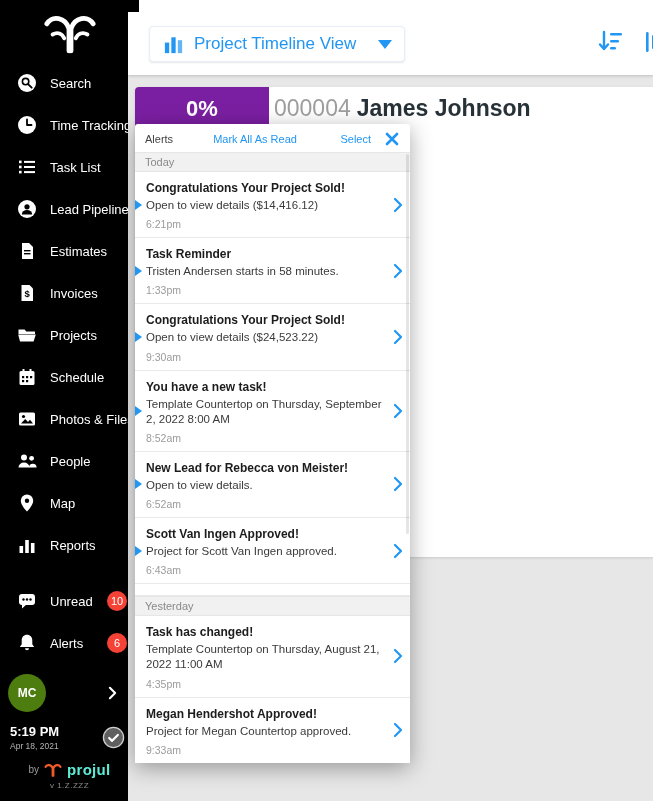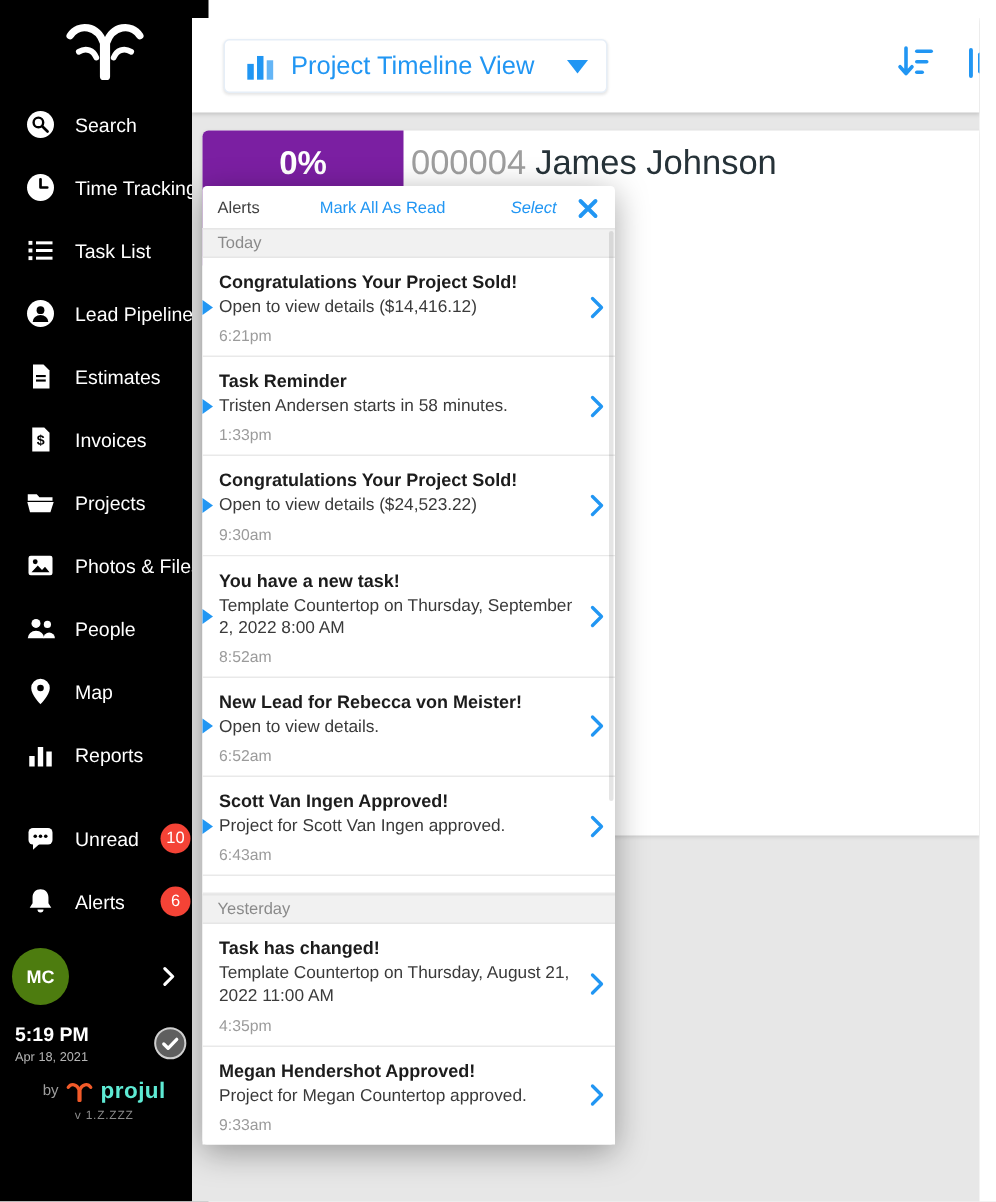--- a/index.html
+++ b/index.html
@@ -44,28 +44,28 @@
   .partial-btn { position:absolute; left:514px; top:17px; cursor:pointer; display:flex; }
   
   .card { position:absolute; left:7px; top:75px; width:518px; height:470px; background:#fff;
           border-radius:4px 0 0 4px; box-shadow:0 1px 3px rgba(0,0,0,0.12); }
   .progress-block { position:absolute; left:0; top:0; width:134px; height:90px; background:#7B1FA2;
                     color:#fff; text-align:center; border-radius:4px 0 0 0; }
   .progress-pct { font-size:22px; font-weight:bold; margin-top:9px; }
   .progress-label { font-size:13px; margin-top:3px; }
   .project-title { position:absolute; left:139px; top:8px; font-size:23px; white-space:nowrap; }
   .project-number { color:#9e9e9e; }
-  .project-name { color:#263238; margin-left:6px; }
+  .project-name { color:#263238; margin-left:6px;font-weight:bold; }
   
   .popup { position:absolute; left:7px; top:112px; width:275px; background:#fff; border-radius:3px;
            box-shadow:0 5px 22px rgba(0,0,0,0.35); z-index:10; }
   .popup-header { display:flex; align-items:center; padding:7px 10px 5px 10px; }
   .popup-title { font-size:11px; color:#424242; }
   .mark-all { font-size:11px; color:#2196F3; margin-left:40px; cursor:pointer; }
-  .select-link { font-size:11px; color:#2196F3; margin-left:auto; cursor:pointer;font-style:italic; }
+  .select-link { font-size:11px; color:#2196F3; margin-left:auto; cursor:pointer; }
   .close-btn { margin-left:13px; display:flex; cursor:pointer; }
   .section-label { background:#f1f1f1; color:#8a8a8a; font-size:11px; padding:3px 10px;
                    border-top:1px solid #e6e6e6; border-bottom:1px solid #e6e6e6; }
   .notif { position:relative; padding:9px 26px 7px 11px; border-bottom:1px solid #e9e9e9; cursor:pointer; background:#fff; }
   .notif-title { font-size:12px; font-weight:bold; color:#1c1c1c; margin-bottom:3px; }
   .notif-body { font-size:11.5px; color:#3a3a3a; line-height:1.32; }
   .notif-time { font-size:10.5px; color:#9b9b9b; margin-top:5px; }
   .unread-marker { position:absolute; left:0; top:50%; transform:translateY(-50%); width:0; height:0;
                    border-top:5px solid transparent; border-bottom:5px solid transparent;
                    border-left:7px solid #2196F3; }
@@ -153,20 +153,35 @@
         <svg viewBox="0 0 20 20">
           <path d="M1.5 4.5 h6 l1.8 2 H18 v2.4 H1.5 z" fill="#fff"></path>
           <path d="M1.2 9.6 H18.8 L16.6 16.5 H3 z" fill="#fff"></path>
         </svg>
       </span>
     <span class="nav-label">Projects</span>
   </div>
   <div class="nav-item">
     <span class="nav-icon">
         <svg viewBox="0 0 20 20">
+          <rect x="2.5" y="4" width="15" height="14" rx="1.5" fill="#fff"></rect>
+          <rect x="5.5" y="2" width="2" height="3.5" fill="#fff"></rect>
+          <rect x="12.5" y="2" width="2" height="3.5" fill="#fff"></rect>
+          <rect x="5" y="9" width="2.2" height="2.2" fill="#000"></rect>
+          <rect x="9" y="9" width="2.2" height="2.2" fill="#000"></rect>
+          <rect x="13" y="9" width="2.2" height="2.2" fill="#000"></rect>
+          <rect x="5" y="13" width="2.2" height="2.2" fill="#000"></rect>
+          <rect x="9" y="13" width="2.2" height="2.2" fill="#000"></rect>
+        </svg>
+      </span>
+    <span class="nav-label">Schedule</span>
+  </div>
+  <div class="nav-item">
+    <span class="nav-icon">
+        <svg viewBox="0 0 20 20">
           <rect x="2" y="3.5" width="16" height="13" rx="1.5" fill="#fff"></rect>
           <circle cx="6.5" cy="7.5" r="1.6" fill="#000"></circle>
           <path d="M4 14.5 l4.2 -4.5 2.8 3 2 -2.2 3 3.7 z" fill="#000"></path>
         </svg>
       </span>
     <span class="nav-label">Photos &amp; Files</span>
   </div>
   <div class="nav-item">
     <span class="nav-icon">
         <svg viewBox="0 0 20 20">

